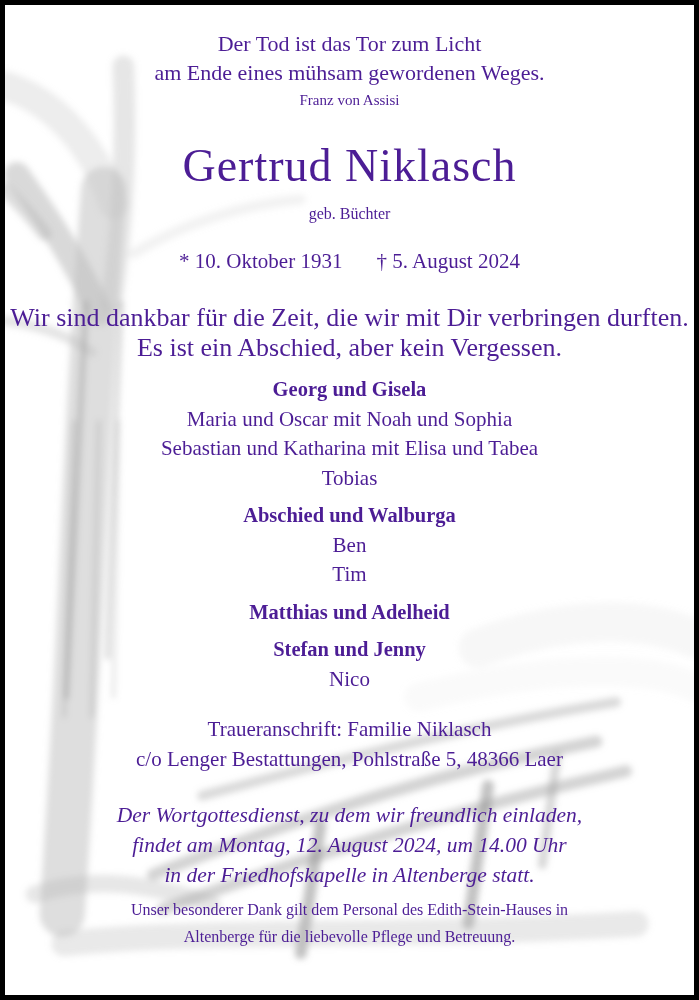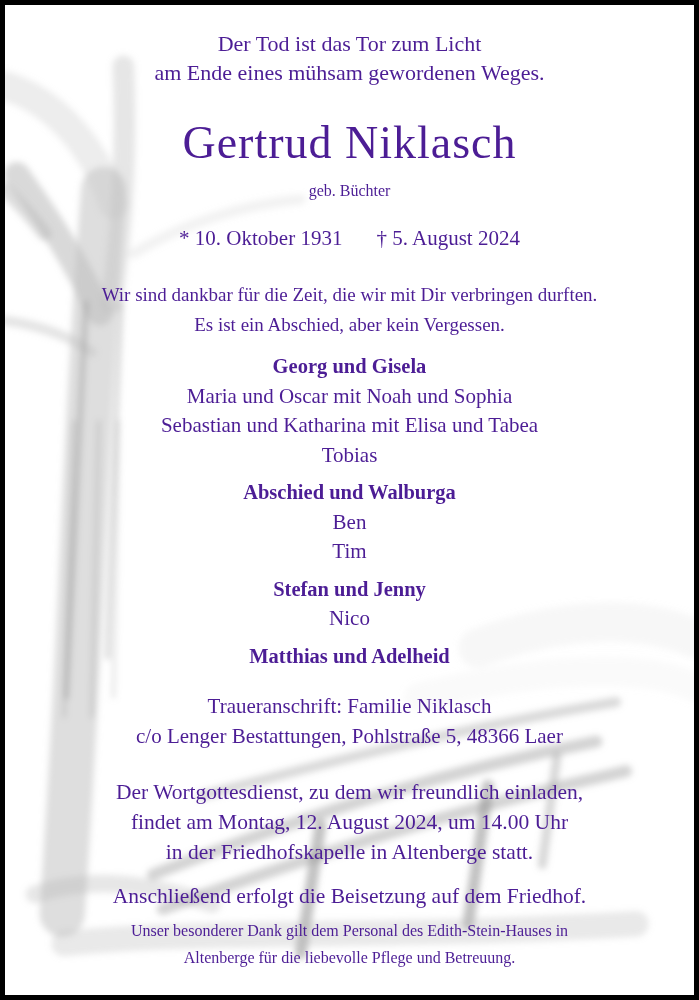--- a/index.html
+++ b/index.html
@@ -29,27 +29,27 @@
     z-index: 2;
     text-align: center;
     padding-top: 24px;
   }
   .quote-line { font-size: 22px; line-height: 29px; }
   .attribution { font-size: 15px; line-height: 20px; margin-top: 3px; }
   .name { font-size: 46px; line-height: 52px; margin-top: 30px; letter-spacing: 1px; }
   .birthname { font-size: 16px; line-height: 24px; margin-top: 10px; }
   .dates { font-size: 21px; line-height: 27px; margin-top: 22px; }
   .dates .birth { margin-right: 34px; }
-  .tribute { font-size: 19px; line-height: 30px; margin-top: 28px; }
+  .tribute { font-size: 26px; line-height: 30px; margin-top: 28px; }
   .mourners { font-size: 21px; line-height: 29.5px; margin-top: 12px; }
   .mourner-group { margin-top: 8px; }
   .mourner-group:first-child { margin-top: 0; }
   .group-head { font-weight: bold; font-size: 20.5px; }
   .address { font-size: 21px; line-height: 30px; margin-top: 20px; }
-  .service { font-size: 21.5px; line-height: 30px; margin-top: 26px; }
+  .service { font-size: 21.5px; line-height: 30px; margin-top: 26px; font-style: italic; }
   .burial { font-size: 21.5px; line-height: 30px; margin-top: 14px; }
   .thanks { font-size: 16px; line-height: 27px; margin-top: 6px; }
 </style>
 </head>
 <body>
 
 <div id="frame">
 
   <svg id="sketch" viewBox="0 0 699 1000" xmlns="http://www.w3.org/2000/svg" aria-hidden="true">
     <defs>
@@ -88,20 +88,21 @@
       <path d="M30,900 C90,880 150,890 210,910" stroke="#b0b0b0" stroke-width="18" opacity="0.30"></path>
       <path d="M60,950 C200,935 400,945 640,930" stroke="#b5b5b5" stroke-width="26" opacity="0.30"></path>
     </g>
   </svg>
 
   <div id="content">
 
     <div>
       <div class="quote-line">Der Tod ist das Tor zum Licht</div>
       <div class="quote-line">am Ende eines mühsam gewordenen Weges.</div>
+      <div class="attribution">Franz von Assisi</div>
     </div>
 
     <div class="name">Gertrud Niklasch</div>
     <div class="birthname">geb. Büchter</div>
 
     <div class="dates">
       <span class="birth">* 10. Oktober 1931</span><span>† 5. August 2024</span>
     </div>
 
     <div class="tribute">
@@ -115,40 +116,39 @@
         <div>Maria und Oscar mit Noah und Sophia</div>
         <div>Sebastian und Katharina mit Elisa und Tabea</div>
         <div>Tobias</div>
       </div>
       <div class="mourner-group">
         <div class="group-head">Abschied und Walburga</div>
         <div>Ben</div>
         <div>Tim</div>
       </div>
       <div class="mourner-group">
+        <div class="group-head">Matthias und Adelheid</div>
+      </div>
+      <div class="mourner-group">
         <div class="group-head">Stefan und Jenny</div>
         <div>Nico</div>
-      </div>
-      <div class="mourner-group">
-        <div class="group-head">Matthias und Adelheid</div>
       </div>
     </div>
 
     <div class="address">
       <div>Traueranschrift: Familie Niklasch</div>
       <div>c/o Lenger Bestattungen, Pohlstraße 5, 48366 Laer</div>
     </div>
 
     <div class="service">
       <div>Der Wortgottesdienst, zu dem wir freundlich einladen,</div>
       <div>findet am Montag, 12. August 2024, um 14.00 Uhr</div>
       <div>in der Friedhofskapelle in Altenberge statt.</div>
     </div>
 
-    <div class="burial">Anschließend erfolgt die Beisetzung auf dem Friedhof.</div>
 
     <div class="thanks">
       <div>Unser besonderer Dank gilt dem Personal des Edith-Stein-Hauses in</div>
       <div>Altenberge für die liebevolle Pflege und Betreuung.</div>
     </div>
 
   </div>
 </div>
 
 </body></html>

